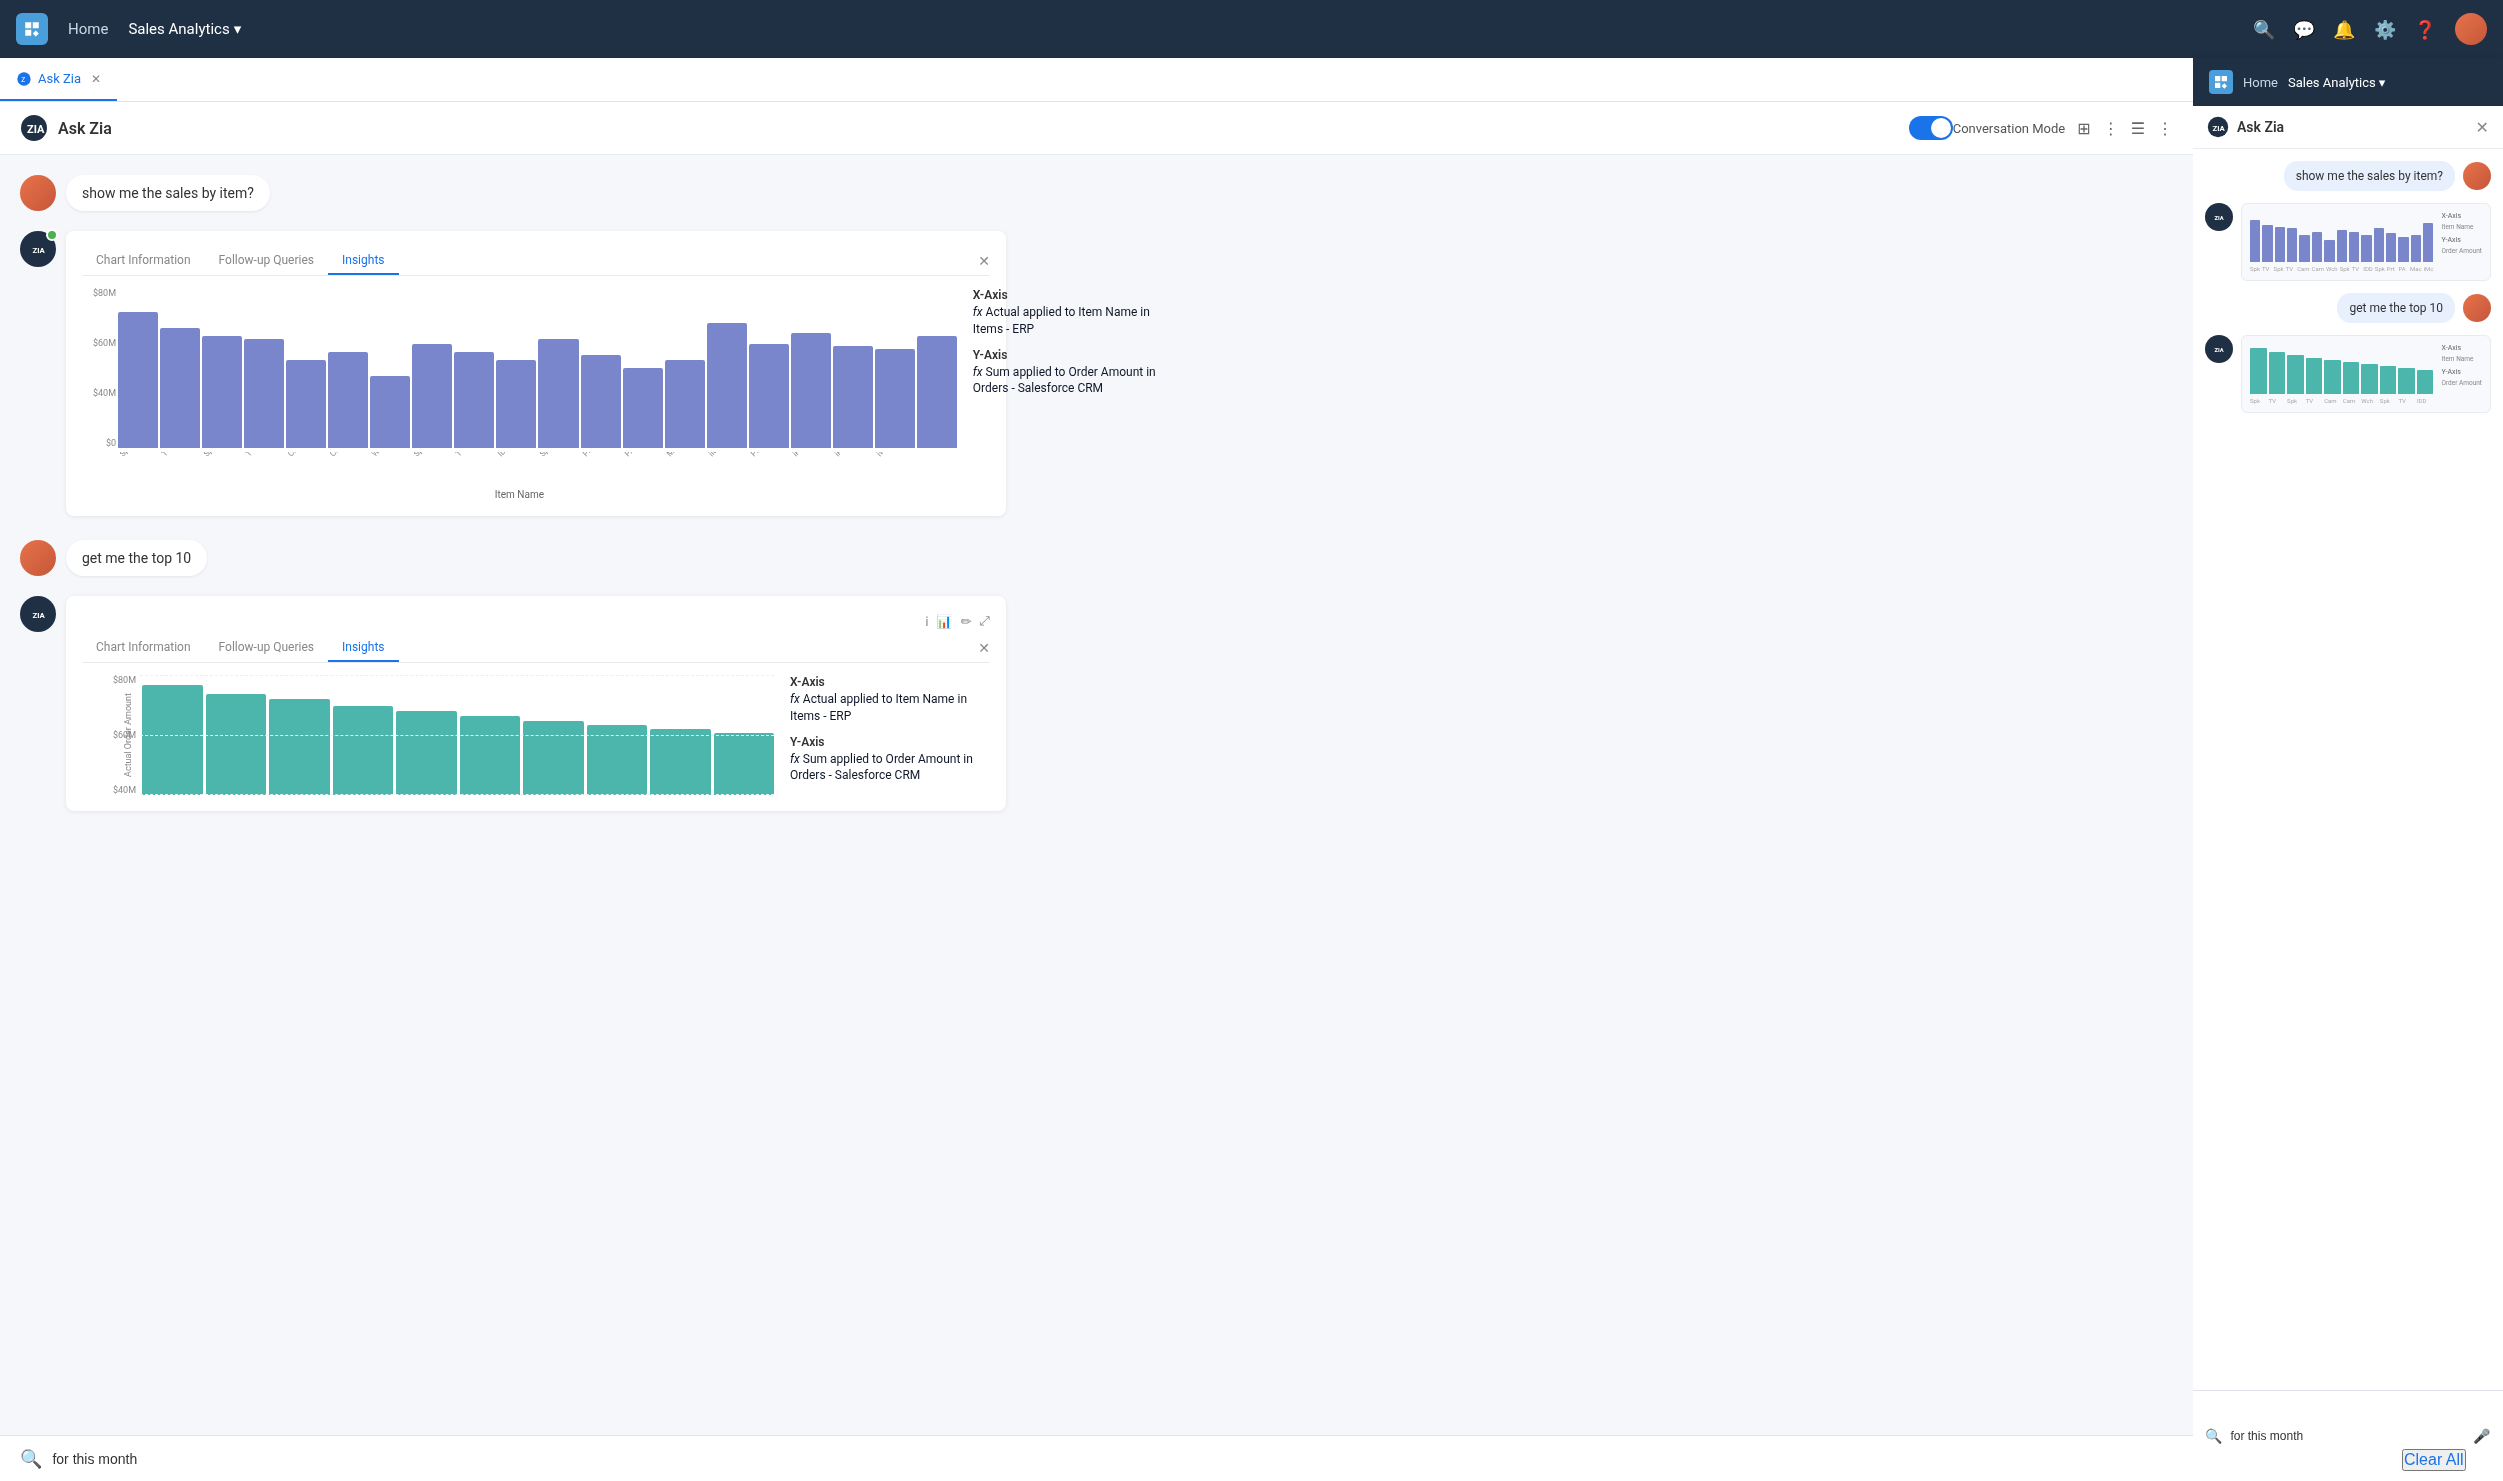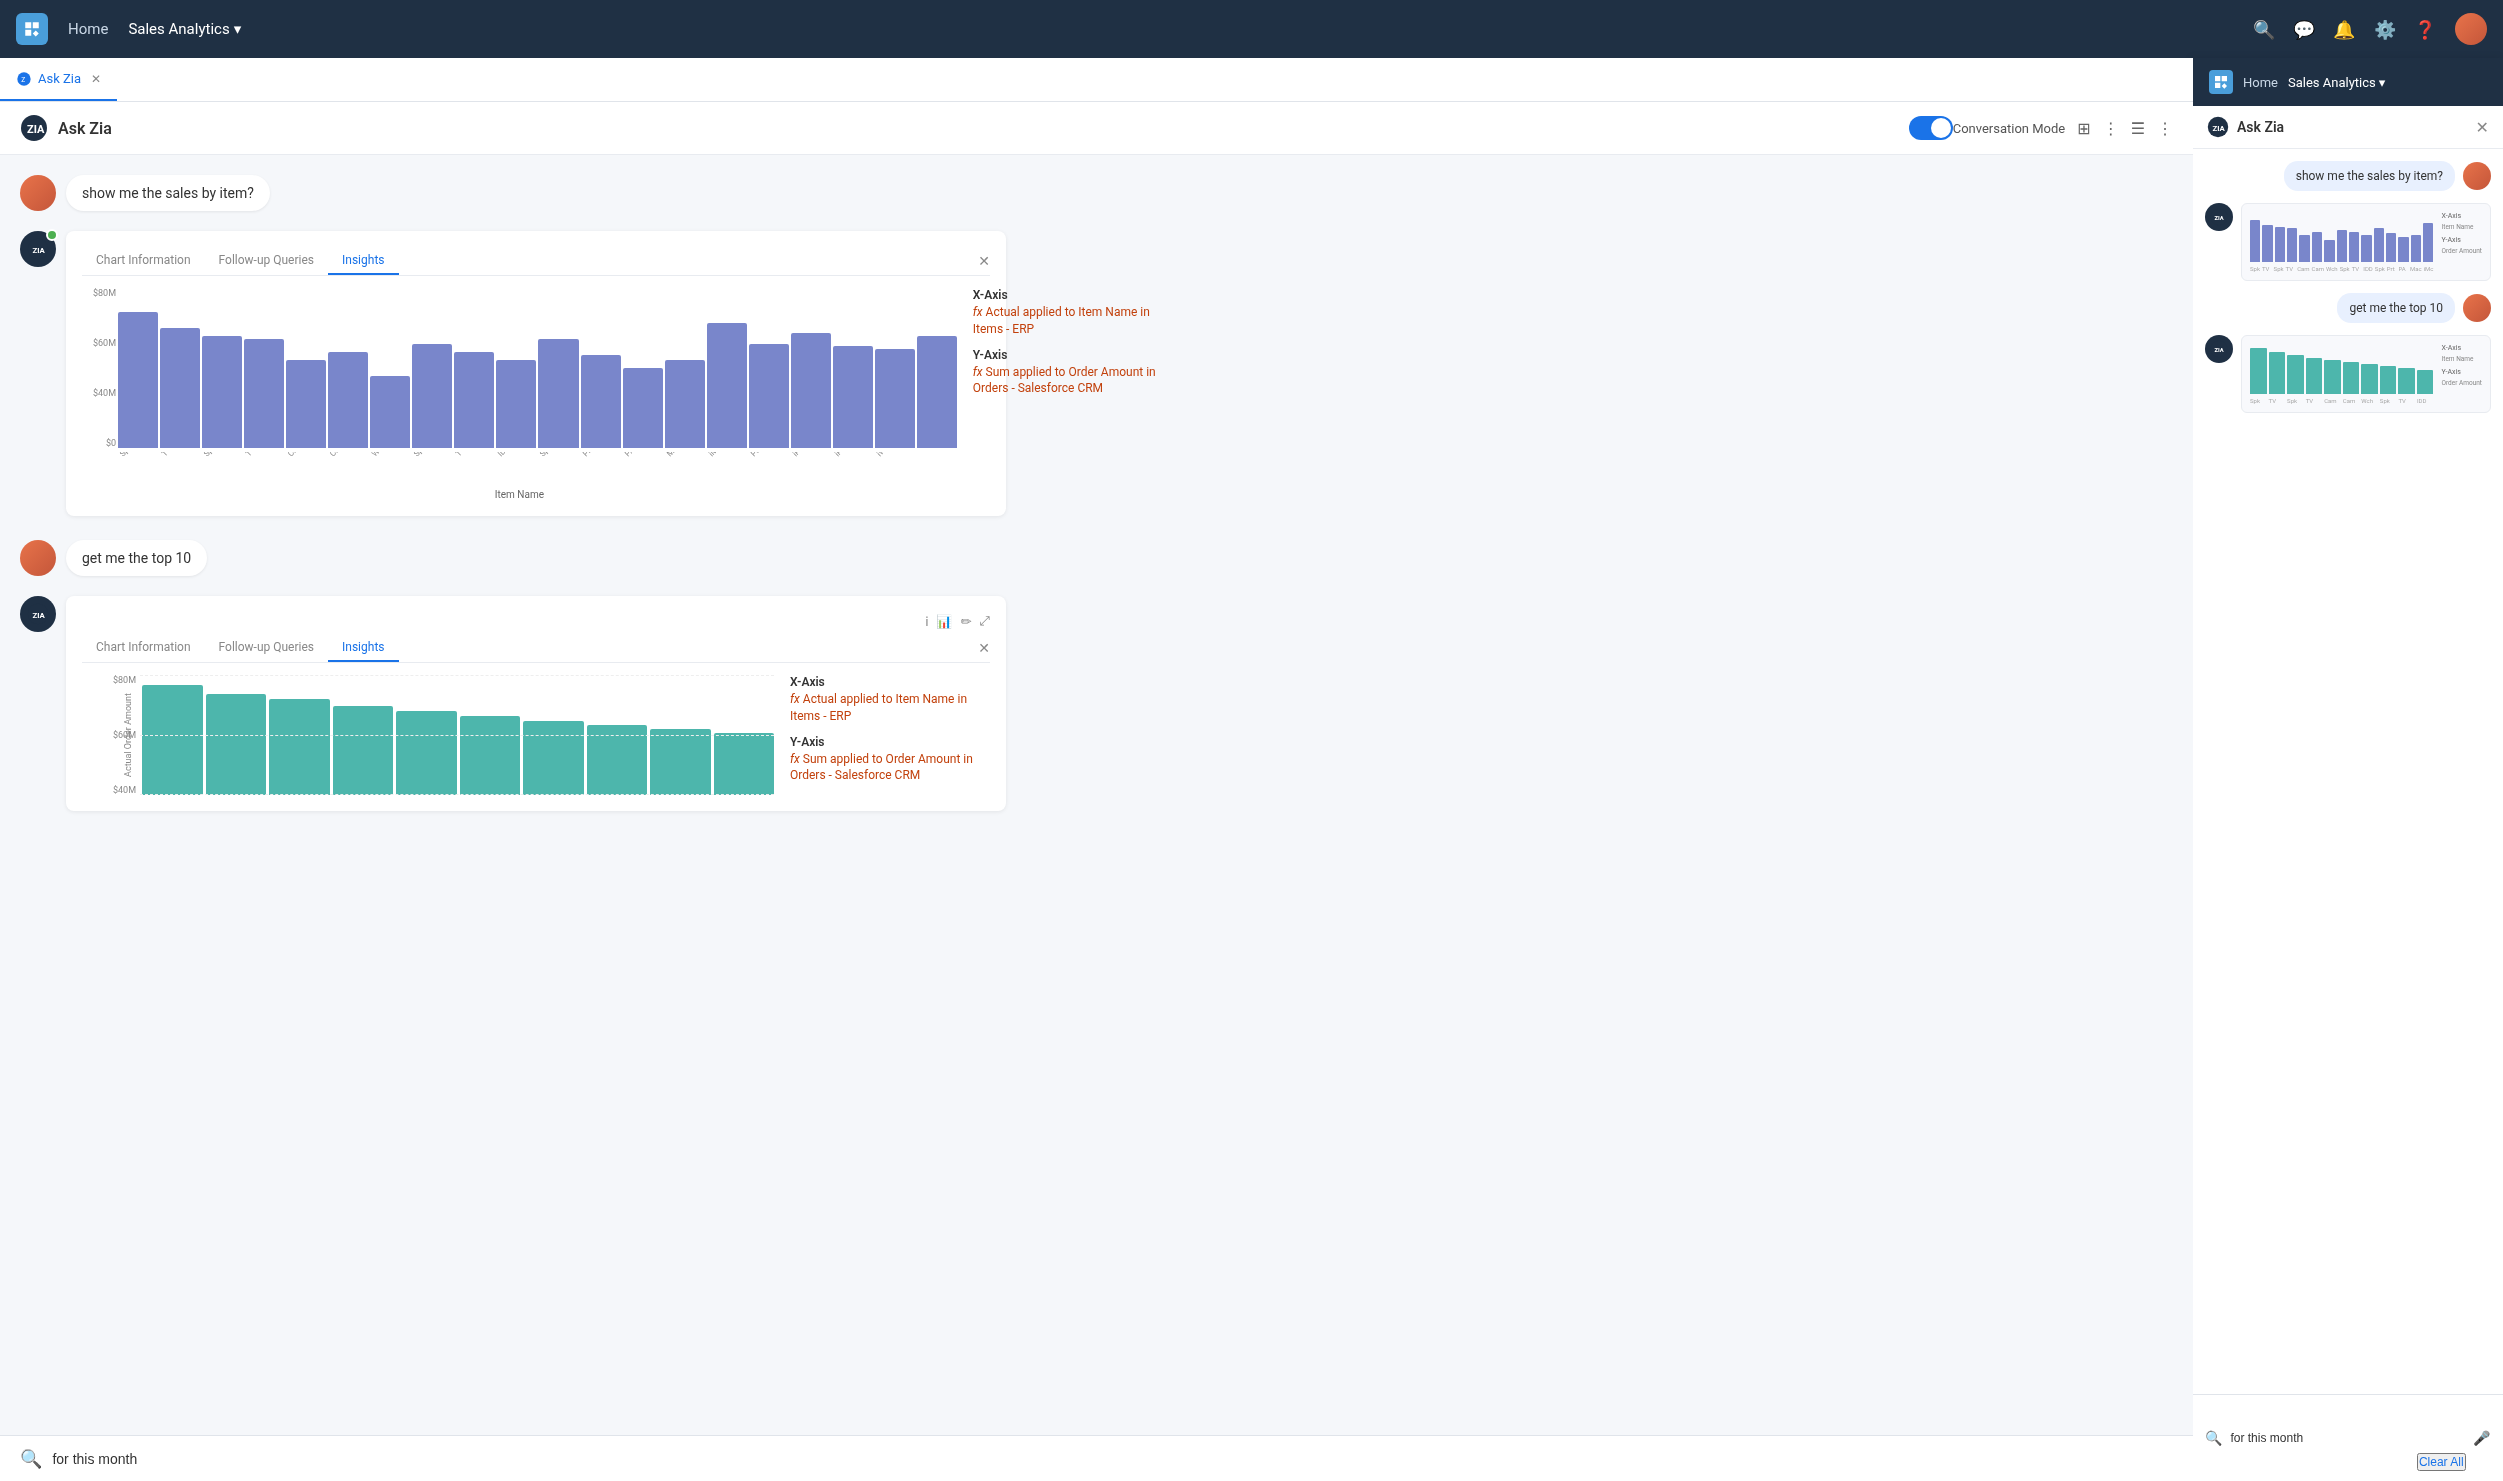--- a/index.html
+++ b/index.html
@@ -212,21 +212,21 @@
       width: 200px;
       flex-shrink: 0;
       font-size: 12px;
     }
     .chart-panel-info .axis-label {
       font-weight: 600;
       color: #333;
       margin-bottom: 2px;
     }
     .chart-panel-info .axis-detail {
-      color: #c2410c;
+      color: #0f172a;
       margin-bottom: 10px;
       line-height: 1.4;
     }
     .bar {
       flex: 1;
       background: #7986cb;
       border-radius: 2px 2px 0 0;
       min-width: 14px;
     }
     .bar.teal {
@@ -417,21 +417,21 @@
     }
     .right-search-input {
       flex: 1;
       border: none;
       outline: none;
       font-size: 12px;
       color: #333;
       background: transparent;
     }
     .clear-all-btn {
-      color: #1a73e8; font-size: 12px; cursor: pointer; white-space: nowrap; margin-top: 48px;
+      color: #1a73e8; font-size: 16px; cursor: pointer; white-space: nowrap; margin-top: 48px;
     }
     .mic-icon {
       color: #666; font-size: 14px; cursor: pointer;
     }
 
     
     .deco-arrow {
       position: absolute;
       top: 60px;
       right: 320px;

